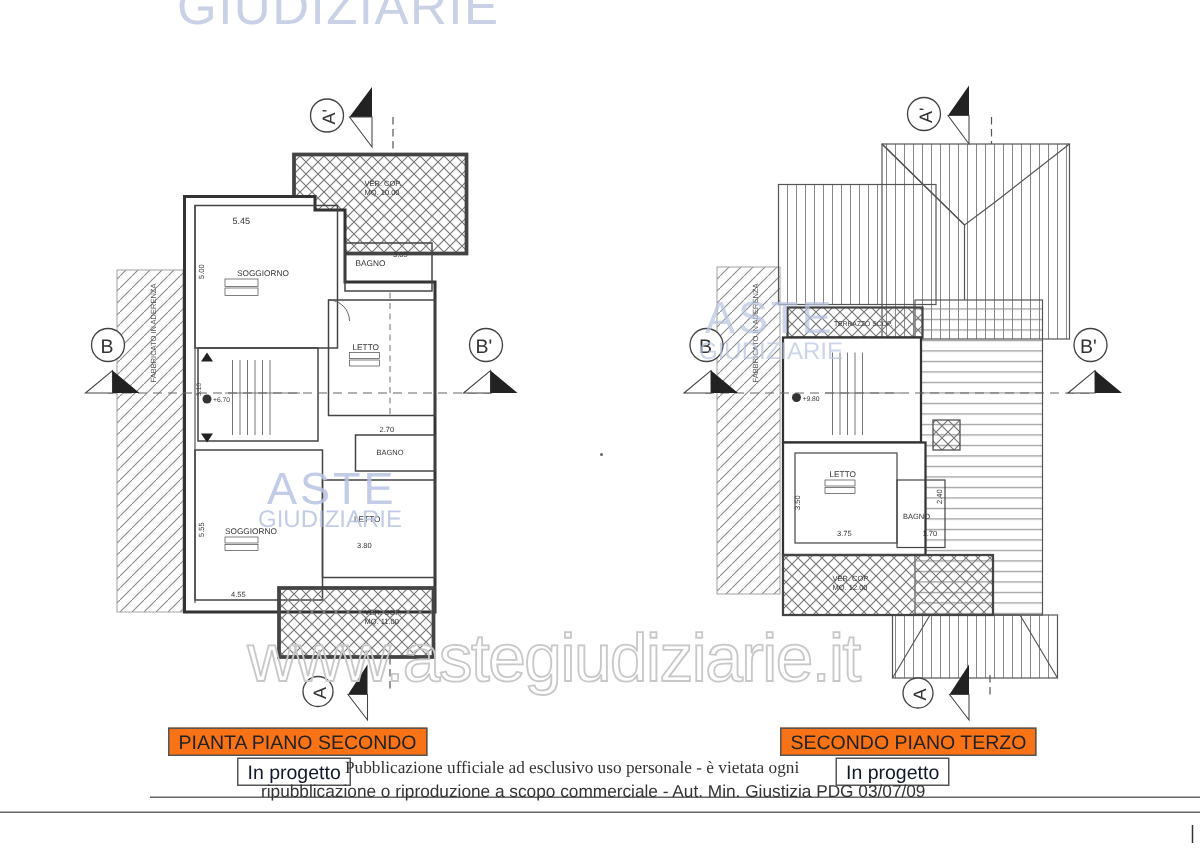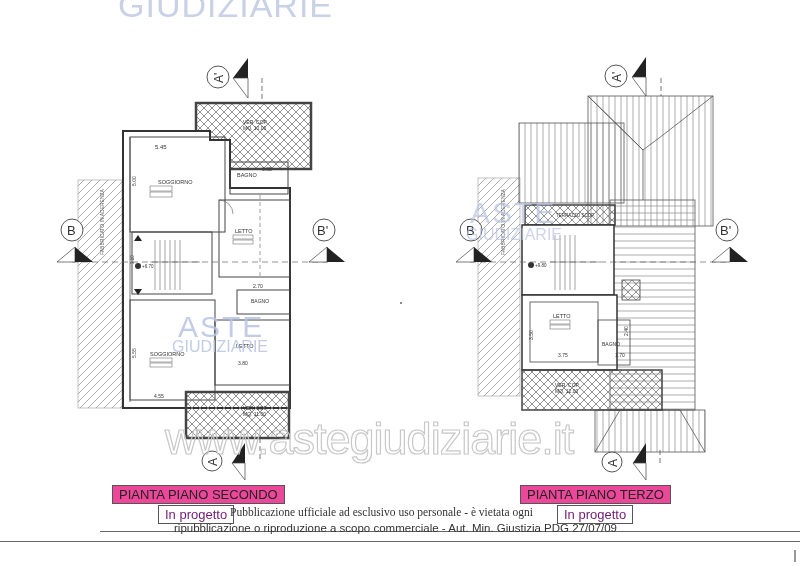--- a/index.html
+++ b/index.html
@@ -1,20 +1,20 @@
 <!DOCTYPE html>
 <html><head>
 <meta charset="utf-8">
 <style>
   html, body { margin: 0; padding: 0; background: #ffffff; }
   body { width: 800px; height: 566px; position: relative; overflow: hidden; font-family: "Liberation Sans", sans-serif; color: #222; }
   .wm-top { position: absolute; left: 118px; top: -14px; font-size: 34px; letter-spacing: 1px; color: #c9d1e6; font-family: "Liberation Sans", sans-serif; }
   svg.plan { position: absolute; left: 0; top: 0; }
-  .title-box { position: absolute; border: 1px solid #555; background: #ec4899; font-size: 13px; padding: 1px 6px; color: #222; white-space: nowrap; }
-  .sub-box { position: absolute; border: 1px solid #555; background: #fff; font-size: 13px; padding: 1px 6px; color: #701a75; white-space: nowrap; }
+  .title-box { position: absolute; border: 1px solid #555; background: #f97316; font-size: 13px; padding: 1px 6px; color: #222; white-space: nowrap; }
+  .sub-box { position: absolute; border: 1px solid #555; background: #fff; font-size: 13px; padding: 1px 6px; color: #0f172a; white-space: nowrap; }
   .legal { position: absolute; font-size: 11.5px; color: #333; white-space: nowrap; }
   .bigwm { position: absolute; left: 165px; top: 413px; font-size: 45px; color: transparent; -webkit-text-stroke: 1.2px #c8c8c8; letter-spacing: -1px; white-space: nowrap; font-family: "Liberation Sans", sans-serif; }
   .aste-wm { position: absolute; color: #b8c4e2; opacity: 0.85; font-family: "Liberation Sans", sans-serif; white-space: nowrap; }
   .hr { position: absolute; height: 1px; background: #666; }
 </style>
 </head>
 <body>
 
 <div class="wm-top">GIUDIZIARIE</div>
 
@@ -201,19 +201,19 @@
 <div class="aste-wm" style="left:178px; top:310px; font-size:30px; letter-spacing:2px;">ASTE</div>
 <div class="aste-wm" style="left:172px; top:338px; font-size:16px;">GIUDIZIARIE</div>
 <div class="aste-wm" style="left:470px; top:196px; font-size:30px; letter-spacing:2px; opacity:0.7;">ASTE</div>
 <div class="aste-wm" style="left:466px; top:226px; font-size:16px; opacity:0.7;">GIUDIZIARIE</div>
 
 <div class="bigwm">www.astegiudiziarie.it</div>
 
 <div class="title-box" style="left:112px; top:485px;">PIANTA PIANO SECONDO</div>
 <div class="sub-box" style="left:158px; top:505px;">In progetto</div>
 
-<div class="title-box" style="left:520px; top:485px;">PIANTA PIANO TERZO</div>
+<div class="title-box" style="left:520px; top:485px;">SECONDO PIANO TERZO</div>
 <div class="sub-box" style="left:557px; top:505px;">In progetto</div>
 
 <div class="legal" style="left:230px; top:506px;font-family:Liberation Serif, serif;">Pubblicazione ufficiale ad esclusivo uso personale - è vietata ogni</div>
 <div class="hr" style="left:100px; top:531px; width:700px;"></div>
-<div class="legal" style="left:174px; top:522px; background:transparent;">ripubblicazione o riproduzione a scopo commerciale - Aut. Min. Giustizia PDG 27/07/09</div>
+<div class="legal" style="left:174px; top:522px; background:transparent;">ripubblicazione o riproduzione a scopo commerciale - Aut. Min. Giustizia PDG 03/07/09</div>
 <div class="hr" style="left:0px; top:541px; width:800px;"></div>
 
 </body></html>

